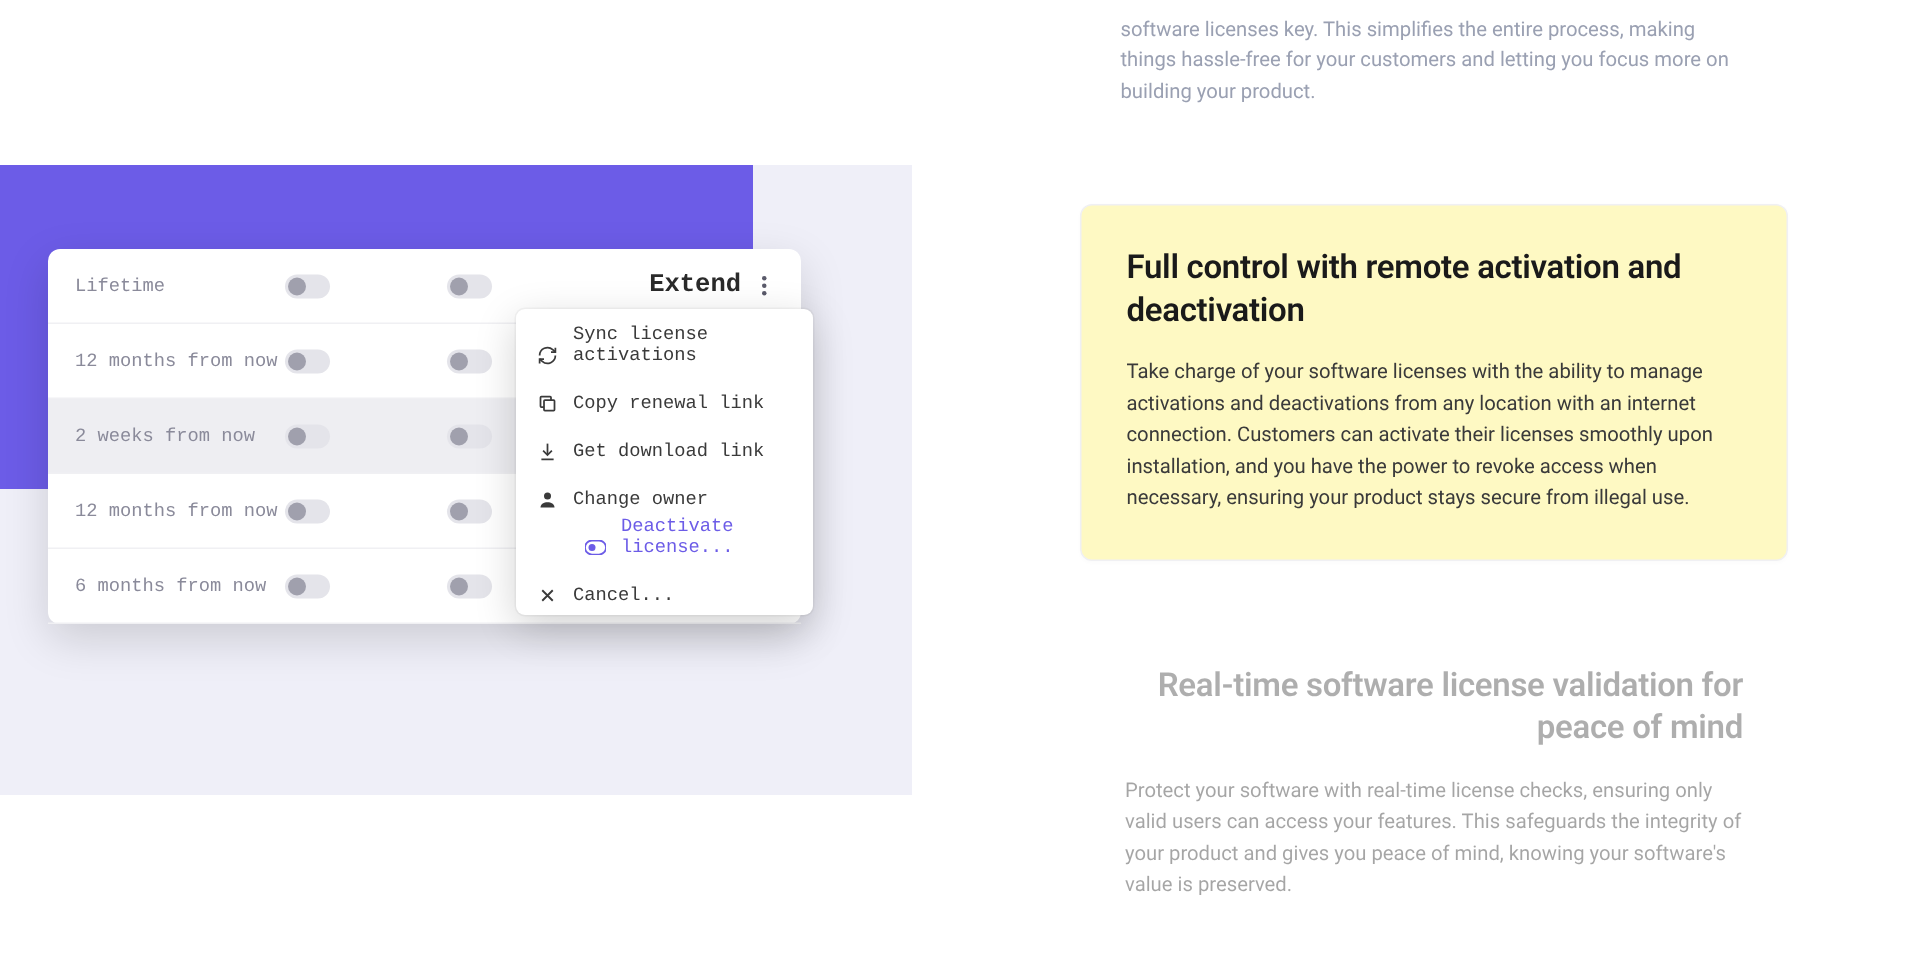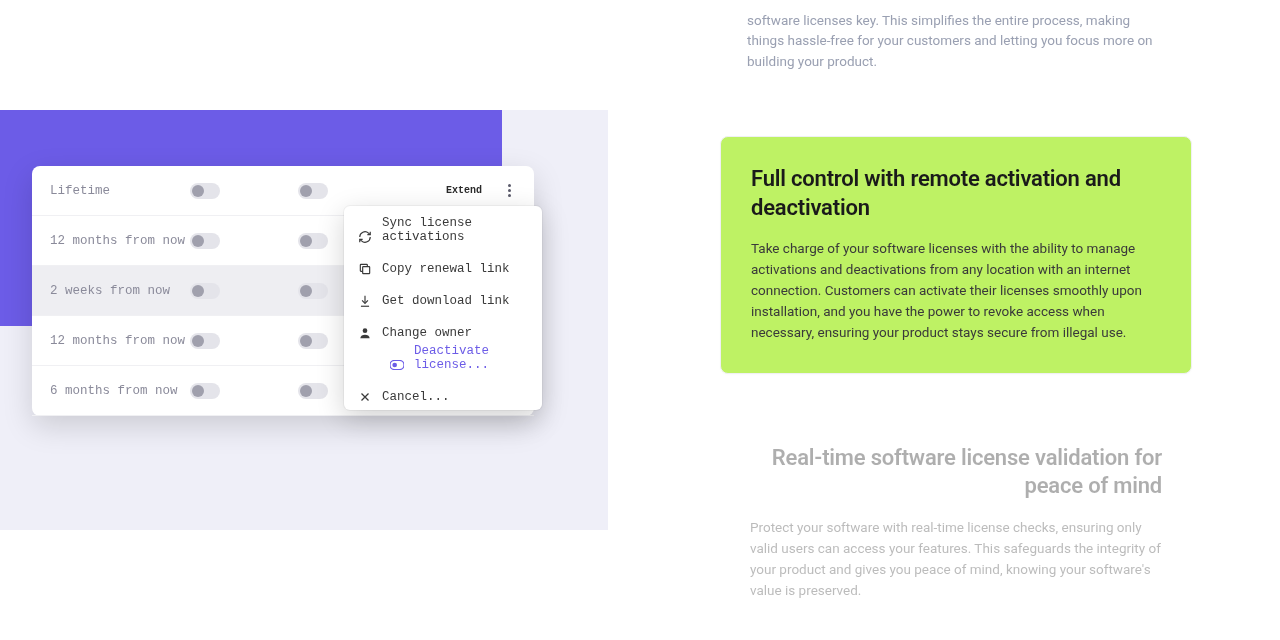--- a/index.html
+++ b/index.html
@@ -78,24 +78,24 @@
       left: 2px;
       top: 2px;
       width: 12px;
       height: 12px;
       background: #a0a0ad;
       border-radius: 50%;
     }
     .toggle.second { margin-right: 0; }
     .extend-link {
       margin-left: auto;
-      font-size: 10px;
+      font-size: 17px;
       font-weight: 600;
       color: #2a2a2a;
-      margin-right: 20px;
+      margin-right: 8px;
     }
     .more-dots {
       width: 14px;
       display: flex;
       flex-direction: column;
       align-items: center;
       gap: 2px;
     }
     .more-dots span {
       width: 3px;
@@ -134,21 +134,21 @@
       flex-shrink: 0;
     }
     .dd-icon svg { display: block; }
     .right-sections {
       position: absolute;
       left: 720px;
       top: 136px;
       width: 472px;
     }
     .feature-card {
-      background: #bef264;
+      background: #fef9c3;
       border: 1px solid #f0f0f3;
       border-radius: 8px;
       padding: 28px 30px 30px 30px;
       box-shadow: 0 1px 3px rgba(0,0,0,0.02);
       margin-bottom: 70px;
     }
     .feature-title {
       font-size: 22px;
       font-weight: 600;
       line-height: 1.3;
@@ -170,21 +170,21 @@
       font-weight: 600;
       line-height: 1.3;
       margin-bottom: 16px;
       color: #1a1a1a;
       letter-spacing: -0.2px;
       text-align: right;
     }
     .faded-body {
       font-size: 13.5px;
       line-height: 1.55;
-      color: #404040;
+      color: #000000;
     }
   </style>
 </head>
 <body>
 
 <div class="top-fragment">software licenses key. This simplifies the entire process, making things hassle-free for your customers and letting you focus more on building your product.</div>
 
 <div class="left-area">
   <div class="purple-block"></div>
 

